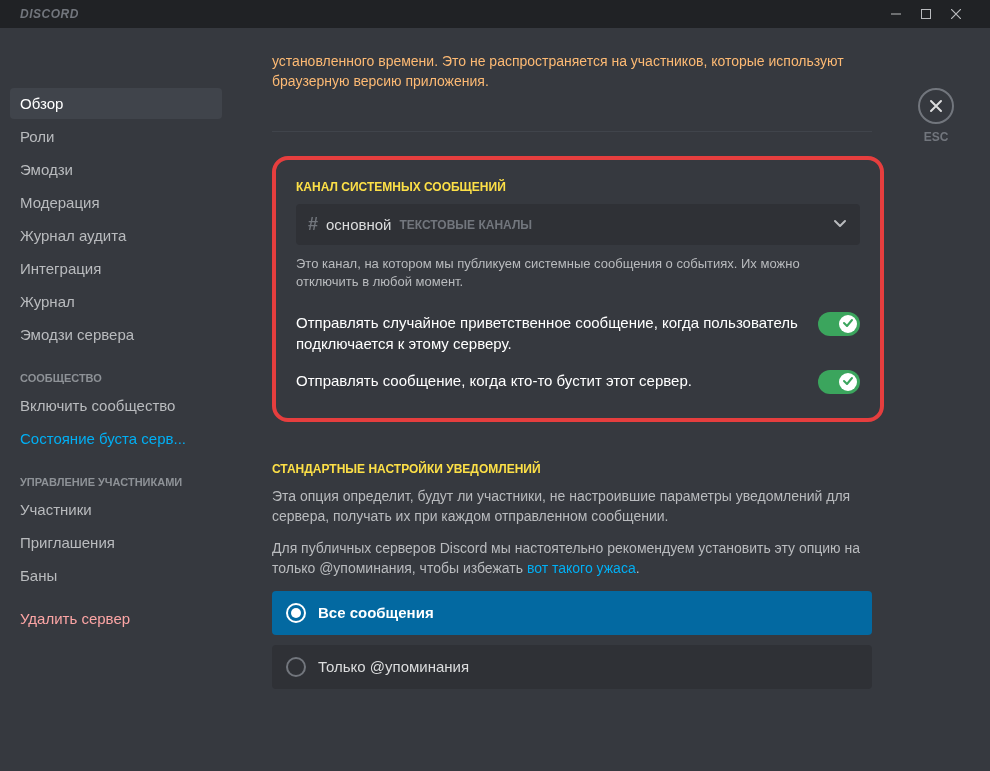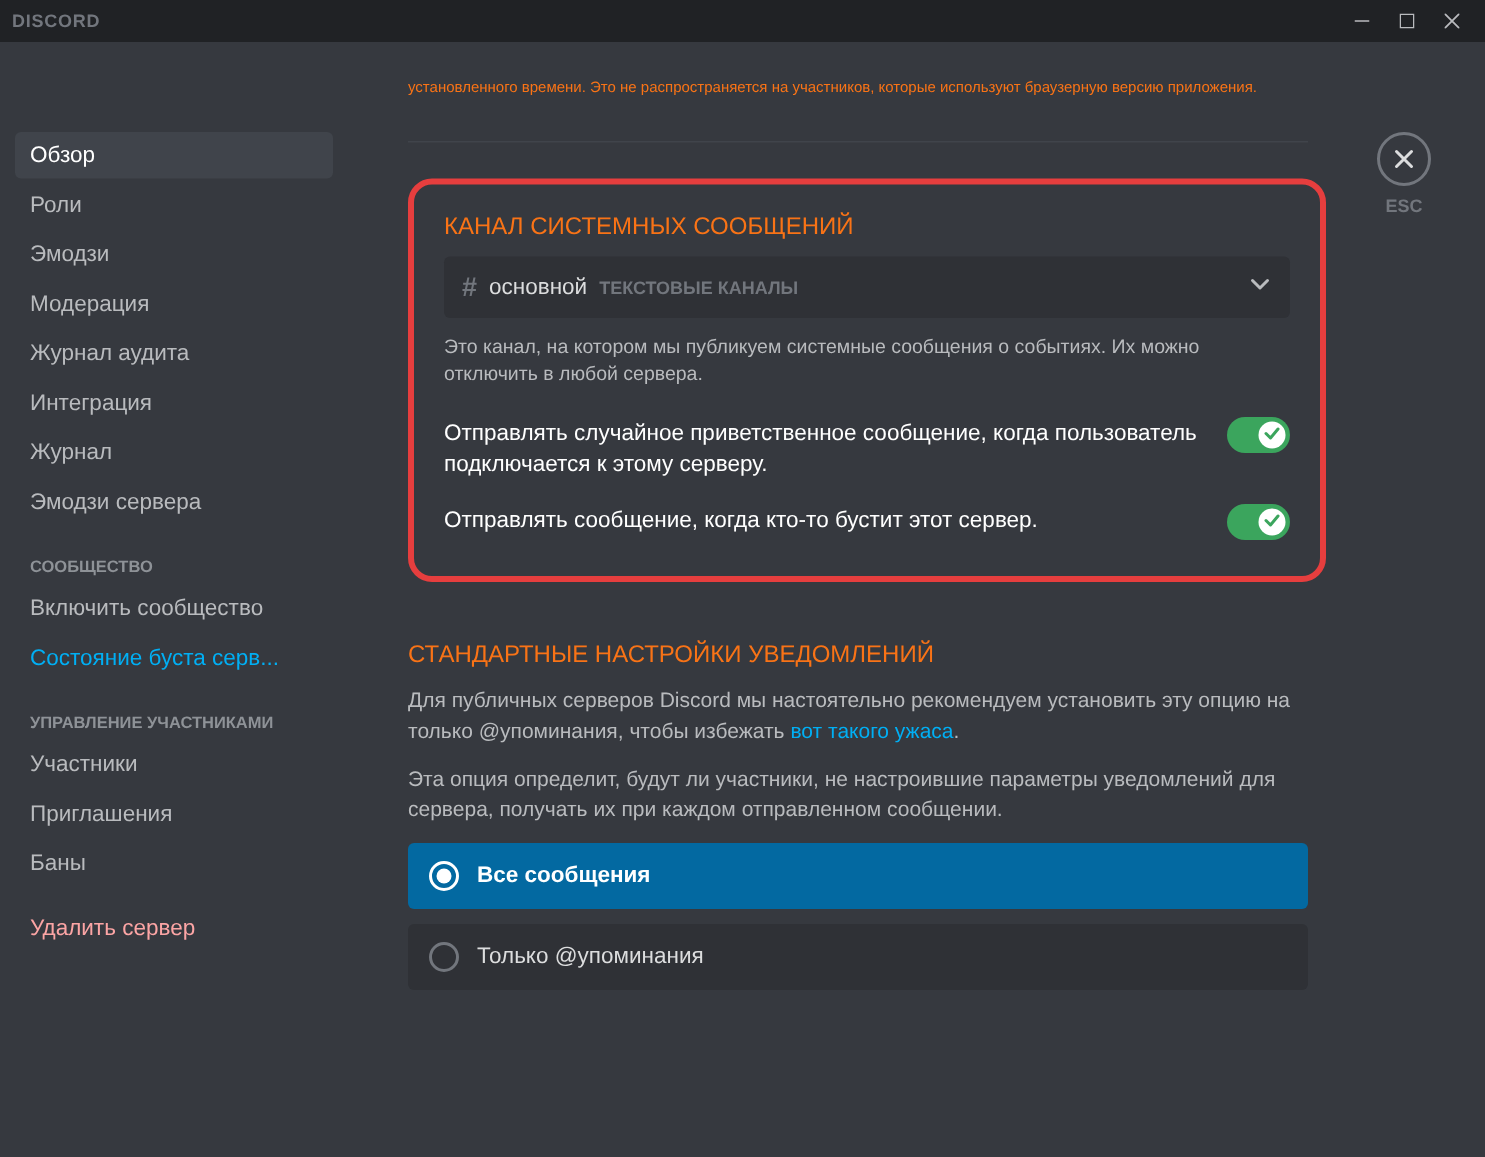--- a/index.html
+++ b/index.html
@@ -10,22 +10,23 @@
   font-family: -apple-system, BlinkMacSystemFont, "Segoe UI", Helvetica, sans-serif;
   color: #dcddde;
   overflow: hidden;
   position: relative;
 }
 .titlebar {
   height: 28px;
   background: #202225;
   display: flex;
   align-items: center;
-  padding: 0 8px;
+  padding: 0 20px;
   justify-content: space-between;
+  font-style: italic;
 }
 .titlebar-brand {
   color: #72767d;
   font-size: 12px;
   font-weight: 700;
   letter-spacing: 0.5px;
 }
 .titlebar-ctrl { display: flex; gap: 2px; }
 .titlebar-btn {
   width: 28px; height: 20px;
@@ -83,37 +84,37 @@
   color: #dcddde;
   cursor: pointer;
 }
 .close-label {
   color: #72767d;
   font-size: 12px;
   font-weight: 600;
   margin-top: 6px;
 }
 .desc-top {
-  color: #f97316;
-  font-size: 10px;
+  color: #fdba74;
+  font-size: 14px;
   line-height: 1.4;
   max-width: 600px;
-  margin-bottom: 28px;
+  margin-bottom: 40px;
 }
 .divider { height: 1px; background: #40444b; margin: 24px 0; max-width: 600px; }
 .highlight-box {
   border: 4px solid #e63e3e;
   border-radius: 16px;
   padding: 20px 20px 24px 20px;
   max-width: 612px;
 }
 .section-title {
-  color: #f97316;
-  font-size: 16px;
-  font-weight: 400;
+  color: #fde047;
+  font-size: 12px;
+  font-weight: 700;
   text-transform: uppercase;
   margin-bottom: 10px;
 }
 .channel-select {
   background: #2f3136;
   border-radius: 4px;
   padding: 10px 12px;
   display: flex;
   align-items: center;
   justify-content: space-between;
@@ -273,21 +274,21 @@
           <span class="hash">#</span>
           <span class="channel-name">основной</span>
           <span class="channel-cat">ТЕКСТОВЫЕ КАНАЛЫ</span>
         </div>
         <span class="chevron">
           <svg width="16" height="16" viewBox="0 0 16 16">
               <path d="M3 6 L8 11 L13 6" stroke="currentColor" stroke-width="2" fill="none" stroke-linecap="round" stroke-linejoin="round"></path>
             </svg>
         </span>
       </div>
-      <div class="desc-small">Это канал, на котором мы публикуем системные сообщения о событиях. Их можно отключить в любой сервера.</div>
+      <div class="desc-small">Это канал, на котором мы публикуем системные сообщения о событиях. Их можно отключить в любой момент.</div>
 
       <div class="toggle-row">
         <div class="toggle-label">Отправлять случайное приветственное сообщение, когда пользователь подключается к этому серверу.</div>
         <div class="toggle">
           <svg class="toggle-check" viewBox="0 0 12 12">
               <path d="M2 6 L5 9 L10 3" stroke="#3ba55d" stroke-width="2" fill="none" stroke-linecap="round" stroke-linejoin="round"></path>
             </svg>
         </div>
       </div>
       <div class="toggle-row">
@@ -295,24 +296,24 @@
         <div class="toggle">
           <svg class="toggle-check" viewBox="0 0 12 12">
               <path d="M2 6 L5 9 L10 3" stroke="#3ba55d" stroke-width="2" fill="none" stroke-linecap="round" stroke-linejoin="round"></path>
             </svg>
         </div>
       </div>
     </div>
 
     <div class="section-below">
       <div class="section-title">СТАНДАРТНЫЕ НАСТРОЙКИ УВЕДОМЛЕНИЙ</div>
+      <div class="desc-para">Эта опция определит, будут ли участники, не настроившие параметры уведомлений для сервера, получать их при каждом отправленном сообщении.</div>
       <div class="desc-para">
         <span>Для публичных серверов Discord мы настоятельно рекомендуем установить эту опцию на только @упоминания, чтобы избежать </span><span class="inline-link">вот такого ужаса</span><span>.</span>
       </div>
-      <div class="desc-para">Эта опция определит, будут ли участники, не настроившие параметры уведомлений для сервера, получать их при каждом отправленном сообщении.</div>
 
       <div class="radio-option selected">
         <div class="radio-circle"></div>
         <div class="radio-label">Все сообщения</div>
       </div>
       <div class="radio-option">
         <div class="radio-circle"></div>
         <div class="radio-label">Только @упоминания</div>
       </div>
     </div>

